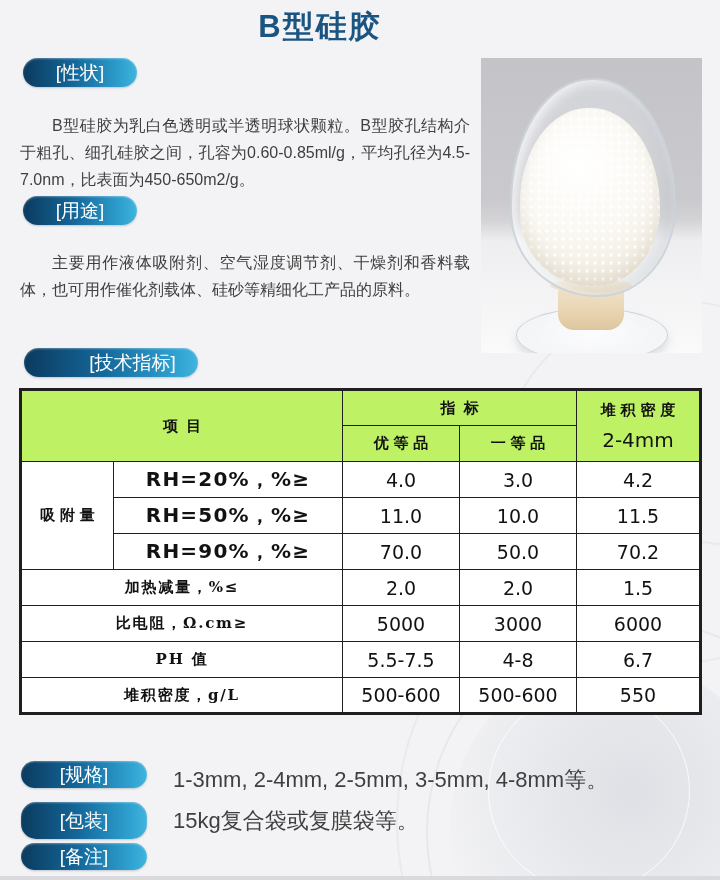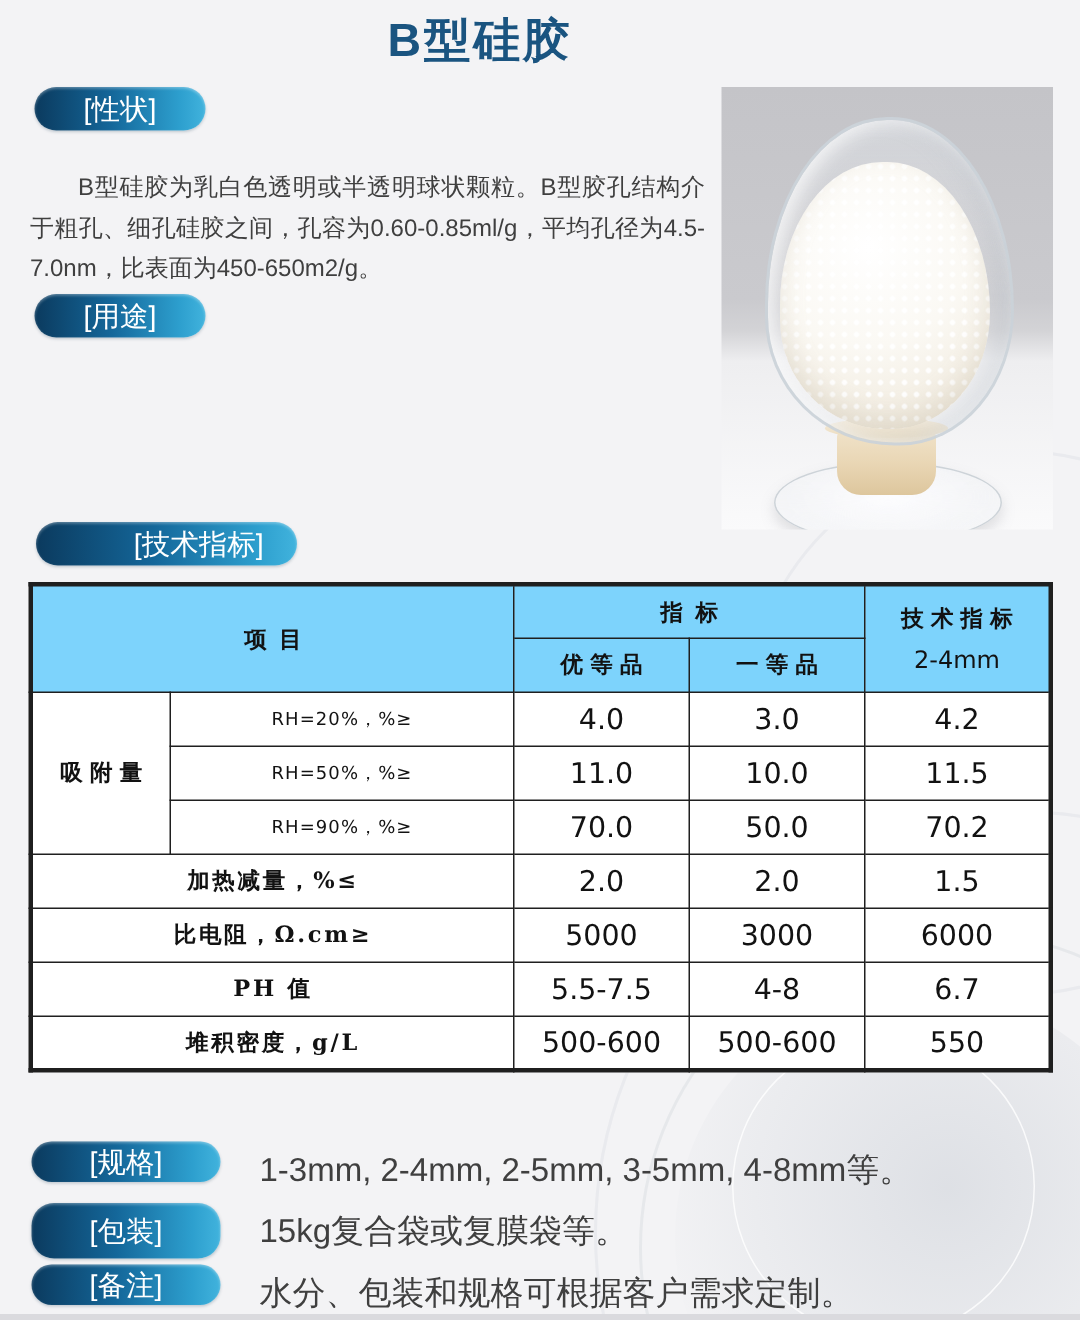--- a/index.html
+++ b/index.html
@@ -102,33 +102,33 @@
   
   .spec-table{
     position:absolute;left:19px;top:388px;width:680px;
     border-collapse:collapse;table-layout:fixed;background:#ffffff;
     border:3px solid #1f1f1f;
   }
   .spec-table td{
     border:1.6px solid #1f1f1f;text-align:center;vertical-align:middle;
     padding:0;color:#121212;
   }
-  .spec-table td.hd{background:#7dd3fc;margin-left:44px;}
+  .spec-table td.hd{background:#bef264;margin-left:44px;}
   .row-h{height:36px;}
   .kai{
     font-family:"DejaVu Serif","Liberation Serif",serif;font-weight:bold;
     font-size:15px;
   }
   .sp-wide{letter-spacing:0.55em;text-indent:0.55em;}
   .sp-med{letter-spacing:0.32em;text-indent:0.32em;}
   .sp-sm{letter-spacing:0.12em;}
   .num{font-family:"DejaVu Sans","Liberation Sans",sans-serif;font-size:19px;}
-  .rh-label{font-family:"DejaVu Sans","Liberation Sans",sans-serif;font-size:12px;letter-spacing:0.06em;}
+  .rh-label{font-family:"DejaVu Sans","Liberation Sans",sans-serif;font-size:20px;letter-spacing:0.06em;font-weight:bold;}
   .typical-title{font-size:15px;margin-bottom:8px;}
-  .typical-sub{font-size:16px;}
+  .typical-sub{font-size:20px;}
 </style>
 </head>
 <body>
 
 <div class="page">
 
   <div class="wm wm1"></div>
   <div class="wm wm3"></div>
   <div class="wm wm4"></div>
   <div class="wm wm2"></div>
@@ -148,39 +148,40 @@
       <div class="glass-base"></div>
       <div class="stem"></div>
       <div class="vessel">
         <div class="beads"></div>
       </div>
     </div>
 
     <div class="pill pill-yongtu">
       <span>[用途]</span>
     </div>
+    <p class="para para-yongtu">主要用作液体吸附剂、空气湿度调节剂、干燥剂和香料载体，也可用作催化剂载体、硅砂等精细化工产品的原料。</p>
 
     <div class="pill pill-jishu">
       <span>[技术指标]</span>
     </div>
 
     <table class="spec-table">
       <colgroup>
         <col style="width:93px">
           <col style="width:229px">
           <col style="width:117px">
           <col style="width:117px">
           <col style="width:124px">
       </colgroup>
       <tbody>
         <tr class="row-h">
           <td class="hd kai sp-wide" colspan="2" rowspan="2">项目</td>
           <td class="hd kai sp-wide" colspan="2">指标</td>
           <td class="hd" rowspan="2">
-            <div class="kai sp-med typical-title">技术指标</div>
+            <div class="kai sp-med typical-title">堆积密度</div>
             <div class="num typical-sub">2-4mm</div>
           </td>
         </tr>
         <tr class="row-h">
           <td class="hd kai sp-med">优等品</td>
           <td class="hd kai sp-med">一等品</td>
         </tr>
 
         <tr class="row-h">
           <td class="kai sp-med" rowspan="3">吸附量</td>
@@ -234,16 +235,15 @@
     <div class="note-text note-guige">1-3mm, 2-4mm, 2-5mm, 3-5mm, 4-8mm等。</div>
 
     <div class="pill pill-baozhuang">
       <span>[包装]</span>
     </div>
     <div class="note-text note-baozhuang">15kg复合袋或复膜袋等。</div>
 
     <div class="pill pill-beizhu">
       <span>[备注]</span>
     </div>
-    <div class="note-text note-beizhu">水分、包装和规格可根据客户需求定制。</div>
 
   </div>
 </div>
 
 </body></html>

